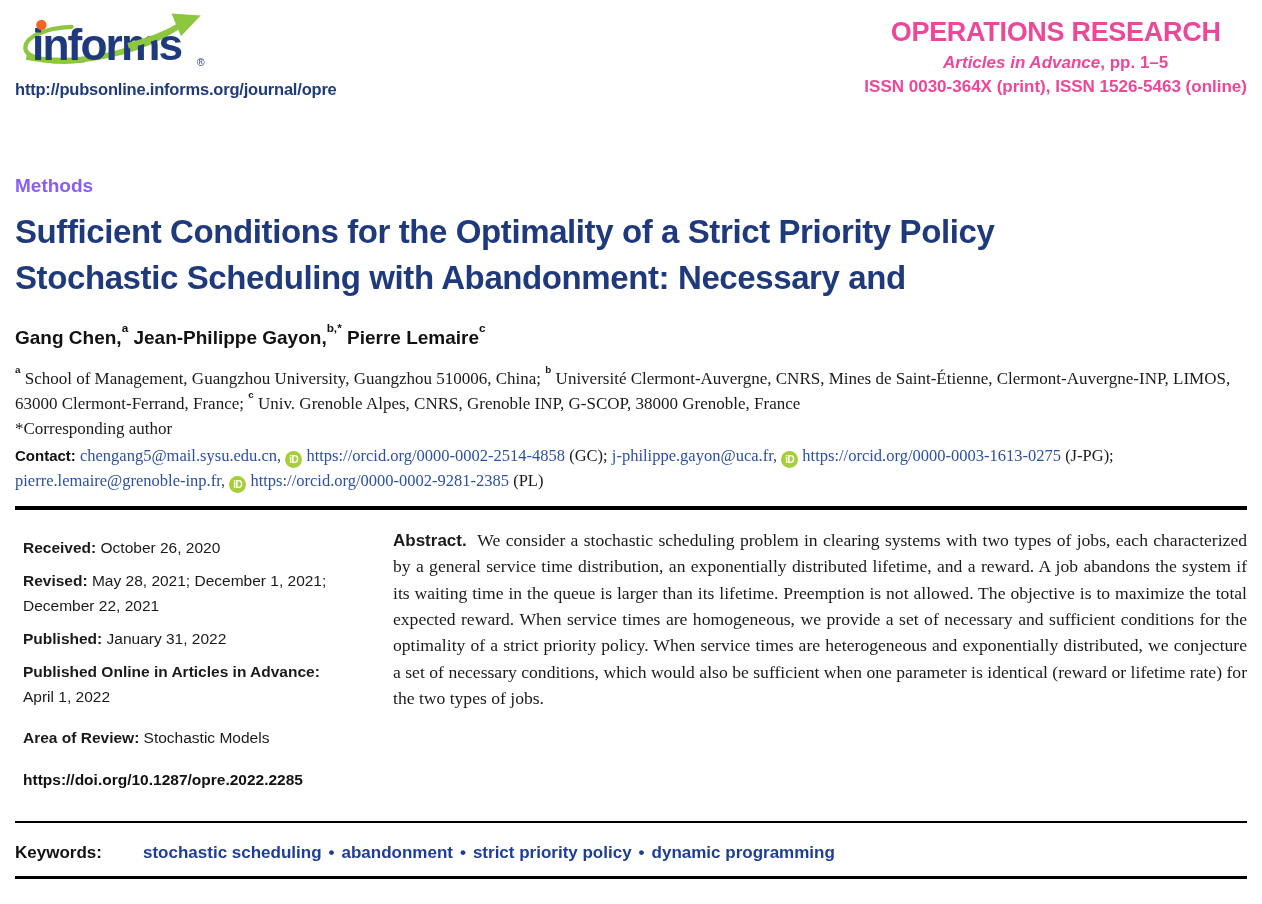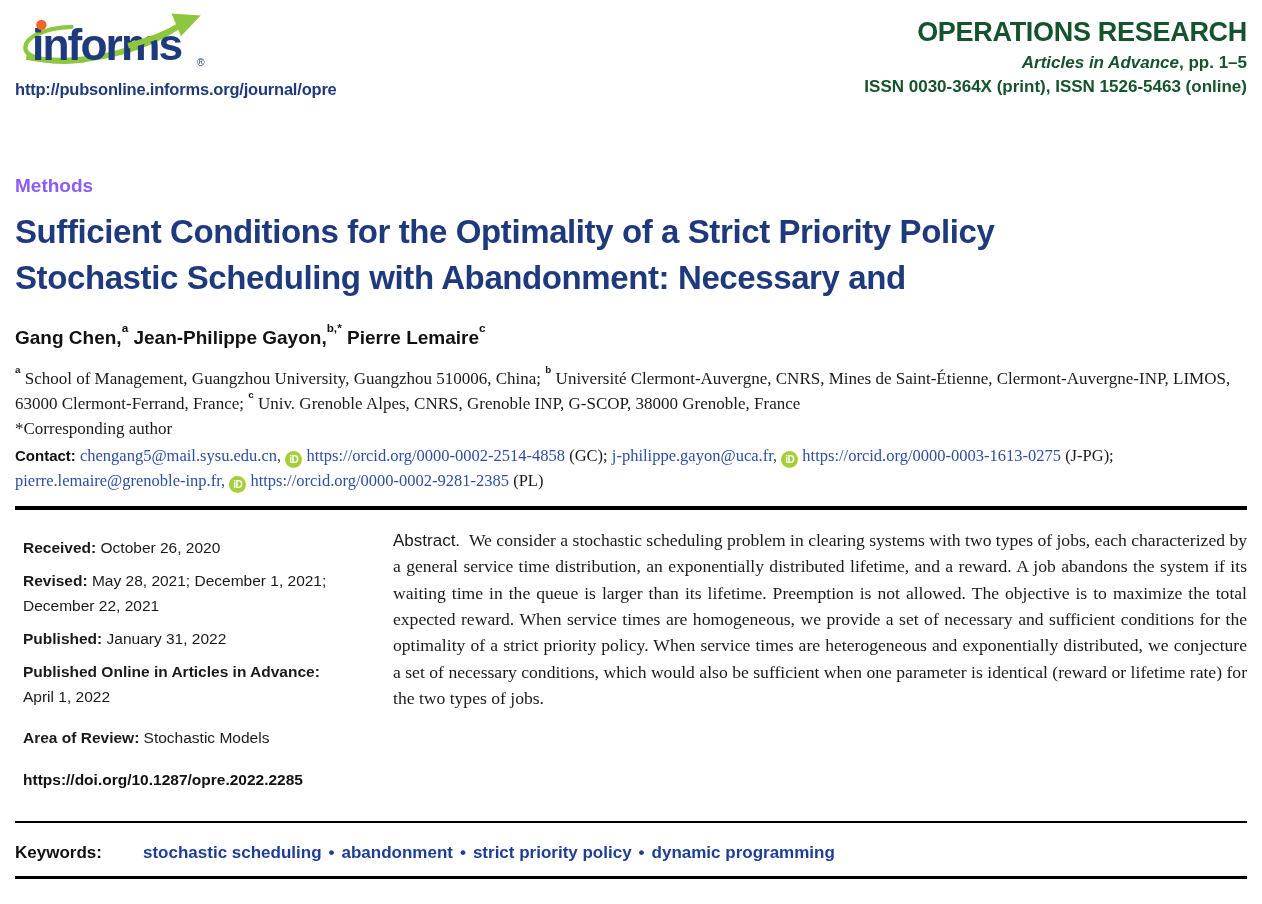--- a/index.html
+++ b/index.html
@@ -5,21 +5,21 @@
   html,body{margin:0;padding:0;background:#fff;}
   .page{
     width:1262px;height:904px;box-sizing:border-box;
     padding:8px 15px 0 15px;position:relative;overflow:hidden;
     font-family:"Liberation Sans",sans-serif;color:#1a1a1a;background:#fff;
   }
   
   .header-row{display:flex;justify-content:space-between;align-items:flex-start;}
   .logo-block{padding-top:2px;}
   .journal-url{font-weight:bold;color:#1f3a7c;font-size:16.5px;margin-top:6px;letter-spacing:-0.2px;}
-  .masthead{text-align:right;padding-top:10px;color:#14532d;}
+  .masthead{text-align:center;padding-top:10px;color:#ec4899;}
   .masthead-title{font-size:27px;font-weight:bold;letter-spacing:-0.3px;line-height:1.1;}
   .masthead-line2{font-size:17px;font-weight:bold;margin-top:5px;}
   .masthead-line2 .it{font-style:italic;}
   .masthead-line3{font-size:17px;font-weight:bold;margin-top:4px;}
   
   .section-label{margin-top:76px;font-size:19px;font-weight:bold;color:#8b5cf6;}
   .article-title{margin-top:12px;font-size:33px;font-weight:bold;color:#1f3a7c;line-height:1.38;letter-spacing:-0.4px;}
   .authors{margin-top:26px;font-size:19px;font-weight:bold;color:#111;}
   .authors sup,.affiliations sup{font-size:62%;position:relative;top:-0.45em;font-weight:bold;}
   .affiliations{margin-top:18px;font-family:"Liberation Serif",serif;font-size:17px;line-height:1.45;max-width:1225px;}
@@ -45,21 +45,21 @@
   .meta-entry{margin:8px;}
   .meta-entry.gap{margin-top:16px;}
   .meta-label{font-weight:bold;}
   .meta-value{font-weight:normal;}
   .meta-value.bold{font-weight:bold;color:#111;text-decoration:none;}
   .abstract-col{flex:1;margin-left:31px;}
   .abstract-text{
     font-family:"Liberation Serif",serif;font-size:17.6px;line-height:1.5;
     text-align:justify;margin:0;color:#1a1a1a;
   }
-  .abs-label{font-family:"Liberation Sans",sans-serif;font-weight:normal;font-size:17px;margin-top:36px;}
+  .abs-label{font-family:"Liberation Sans",sans-serif;font-weight:bold;font-size:17px;margin-top:36px;}
   
   .keywords-row{display:flex;align-items:baseline;padding:12px 0 13px 0;margin-top:8px;}
   .keywords-label{font-weight:bold;font-size:17px;color:#111;width:128px;flex:none;}
   .keywords-list{font-weight:bold;font-size:17px;color:#1d3e94;}
   .kw-sep{margin:0 7px;color:#1d3e94;}
 </style>
 </head>
 <body>
 
 <div class="page">

